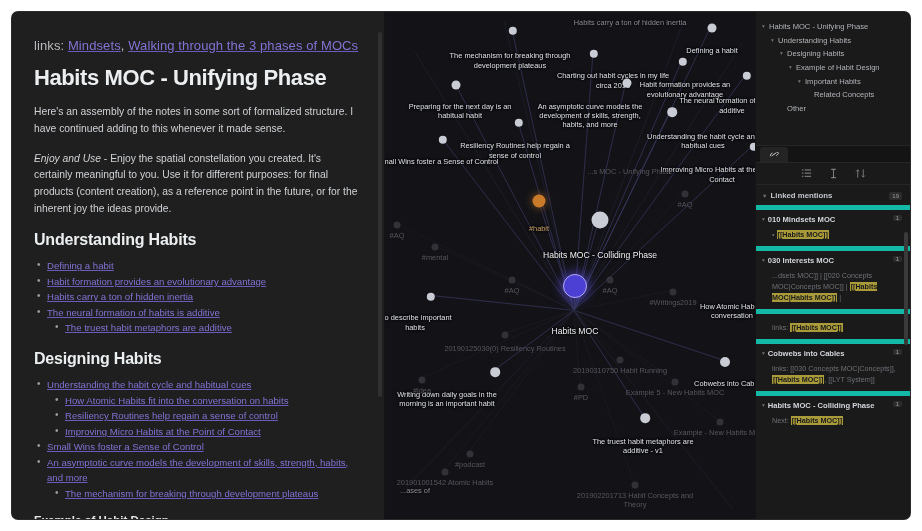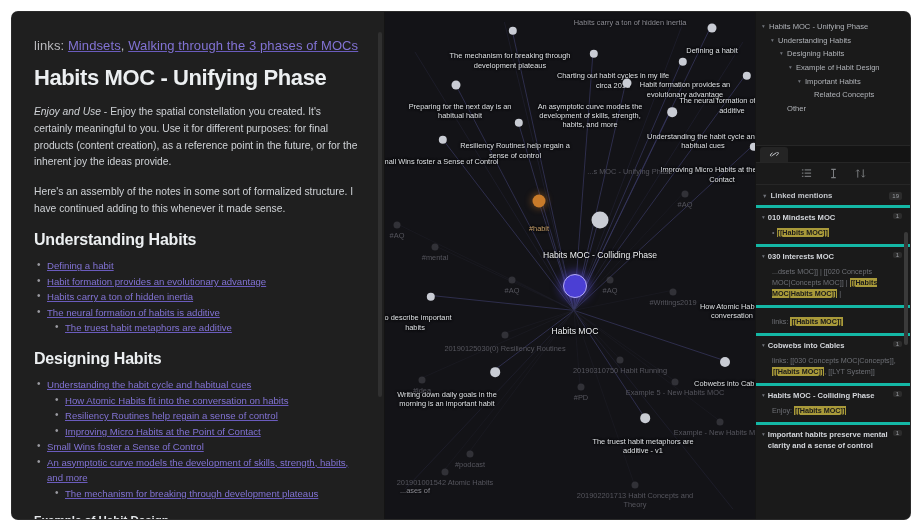--- a/index.html
+++ b/index.html
@@ -206,21 +206,21 @@
   .mentions-head .arrow { color: #70737a; font-size: 5.5px; margin-right: 3px; }
   .mentions-head .count {
     margin-left: auto;
     background: #2c2c2c;
     color: #9a9da2;
     font-size: 6px;
     border-radius: 2px;
     padding: 1px 3px;
     font-weight: normal;
   }
-  .m-item { border-top: 3px solid #14b8a6; padding: 5px 8px 6px 6px; }
+  .m-item { border-top: 5px solid #14b8a6; padding: 5px 8px 6px 6px; }
   .m-title-row { display: flex; align-items: flex-start; }
   .m-arrow { color: #70737a; font-size: 5.5px; margin-right: 3px; line-height: 1.6; }
   .m-title {
     flex: 1 1 auto;
     font-size: 7.6px;
     font-weight: bold;
     color: #d2d5da;
     line-height: 1.42;
   }
   .m-count {
@@ -277,23 +277,23 @@
   <div id="doc-pane">
     <div id="doc-scroll">
       <div class="doc-links-line">
         <span class="lbl">links:</span>
         <span class="ilink">Mindsets</span><span class="lbl">,</span>
         <span class="ilink">Walking through the 3 phases of MOCs</span>
       </div>
 
       <h1 class="doc-title">Habits MOC - Unifying Phase</h1>
 
+      <p class="doc-para">Here's an assembly of the notes in some sort of formalized structure. I have continued adding to this whenever it made sense.</p>
+
       <p class="doc-para"><em>Enjoy and Use</em><span> - Enjoy the spatial constellation you created. It's certainly meaningful to you. Use it for different purposes: for final products (content creation), as a reference point in the future, or for the inherent joy the ideas provide.</span></p>
-
-      <p class="doc-para">Here's an assembly of the notes in some sort of formalized structure. I have continued adding to this whenever it made sense.</p>
 
       <h2 class="doc-h2">Understanding Habits</h2>
       <ul class="doc-ul">
         <li><span class="ilink">Defining a habit</span></li>
         <li><span class="ilink">Habit formation provides an evolutionary advantage</span></li>
         <li><span class="ilink">Habits carry a ton of hidden inertia</span></li>
         <li><span class="ilink">The neural formation of habits is additive</span></li>
         <li class="lvl2"><span class="ilink">The truest habit metaphors are additive</span></li>
       </ul>
 
@@ -539,28 +539,21 @@
               <span class="m-count">1</span>
             </div>
             <div class="m-body"><span class="kw">links: [[030 Concepts MOC|Concepts]], </span><span class="hl">[[Habits MOC]]</span><span class="kw">, [[LYT System]]</span></div>
           </div>
           <div class="m-item">
             <div class="m-title-row">
               <span class="m-arrow">▾</span>
               <span class="m-title">Habits MOC - Colliding Phase</span>
               <span class="m-count">1</span>
             </div>
-            <div class="m-body"><span class="kw">Enjoy: </span><span class="hl">[[Habits MOC]]</span></div>
-          </div>
-          <div class="m-item">
-            <div class="m-title-row">
-              <span class="m-arrow">▾</span>
-              <span class="m-title">Important habits preserve mental clarity and a sense of control</span>
-              <span class="m-count">1</span>
-            </div>
+            <div class="m-body"><span class="kw">Next: </span><span class="hl">[[Habits MOC]]</span></div>
           </div>
         </div>
       <div id="sb-track">
         <div id="sb-thumb"></div>
       </div>
     </div>
   </div>
 </div>
 
 </body></html>

